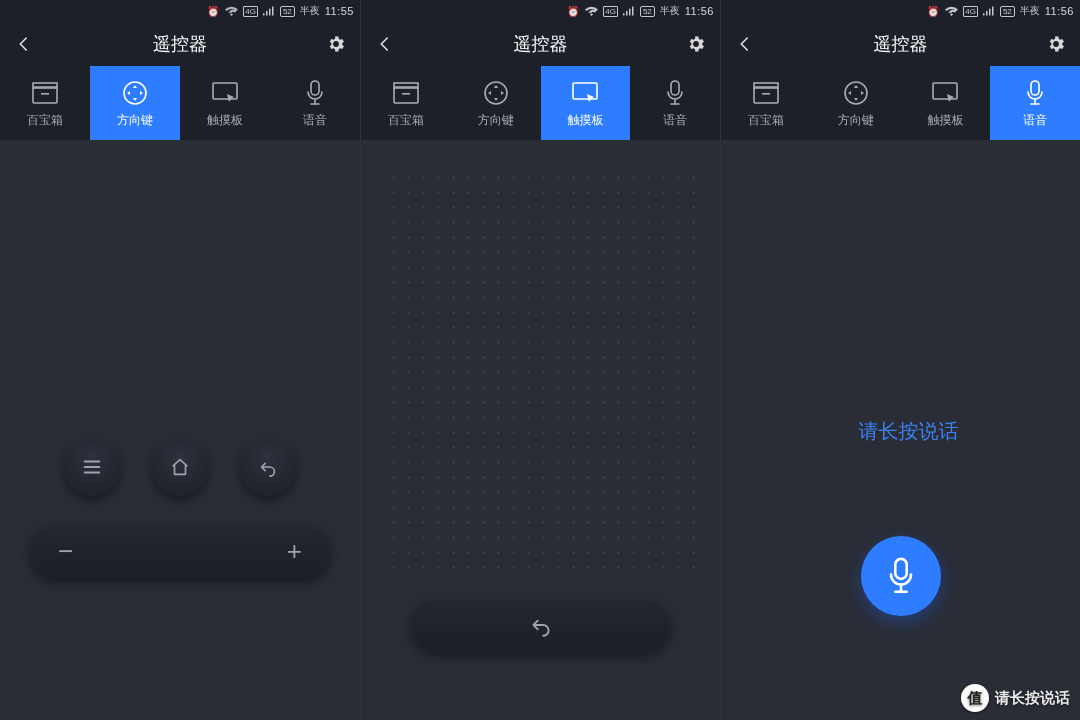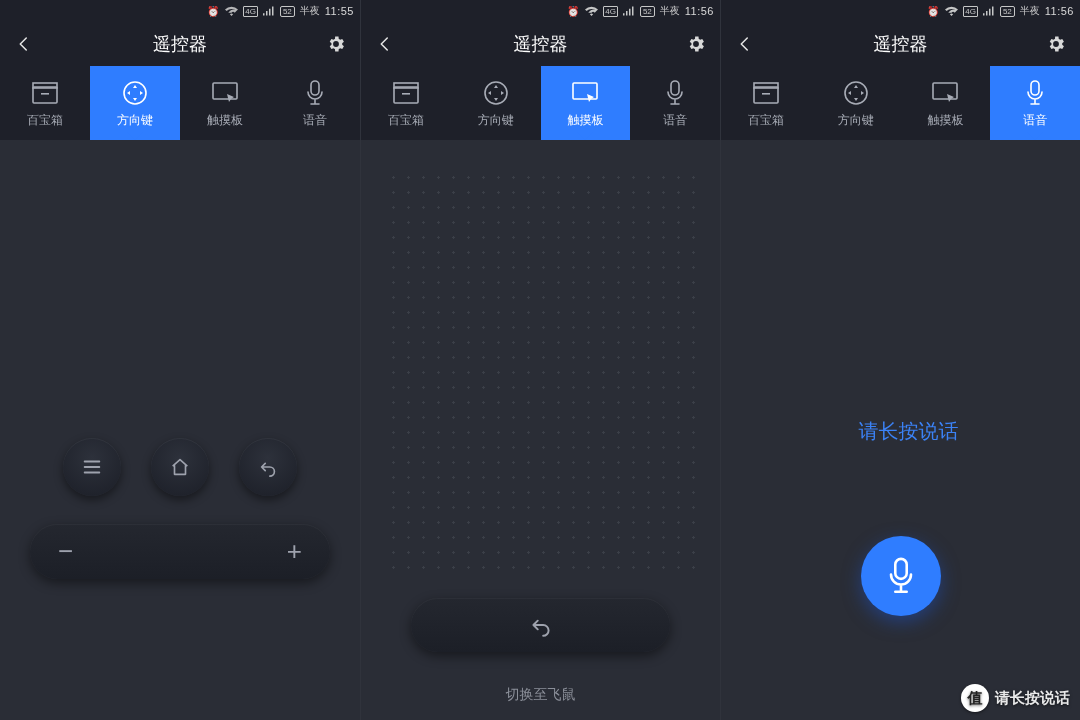--- a/index.html
+++ b/index.html
@@ -376,21 +376,20 @@
     </div>
   </div>
 
   <div class="page">
     <div class="touchpad"></div>
     <div class="touch-back">
       <svg width="26" height="26" viewBox="0 0 24 24">
           <path d="M9 16l-4-4 4-4M5 12h9a5 5 0 0 1 0 10" stroke="#9ea2ad" stroke-width="1.8" fill="none" stroke-linecap="round" stroke-linejoin="round"></path>
         </svg>
     </div>
-    <div class="switch-text">切换至飞鼠</div>
   </div>
 </div>
 
 <div class="screen">
   <div class="statusbar">
     <span class="ico">⏰</span>
     <span class="ico">
       <svg width="13" height="10" viewBox="0 0 24 18">
           <path fill="#d8d8d8" d="M12 18l3-3a4.2 4.2 0 0 0-6 0zM6 12l3-3a8.5 8.5 0 0 1 12 0l-3 3a4.2 4.2 0 0 0-6 0zM0 6a17 17 0 0 1 24 0l-3 3a12.7 12.7 0 0 0-18 0z"></path>
         </svg>

